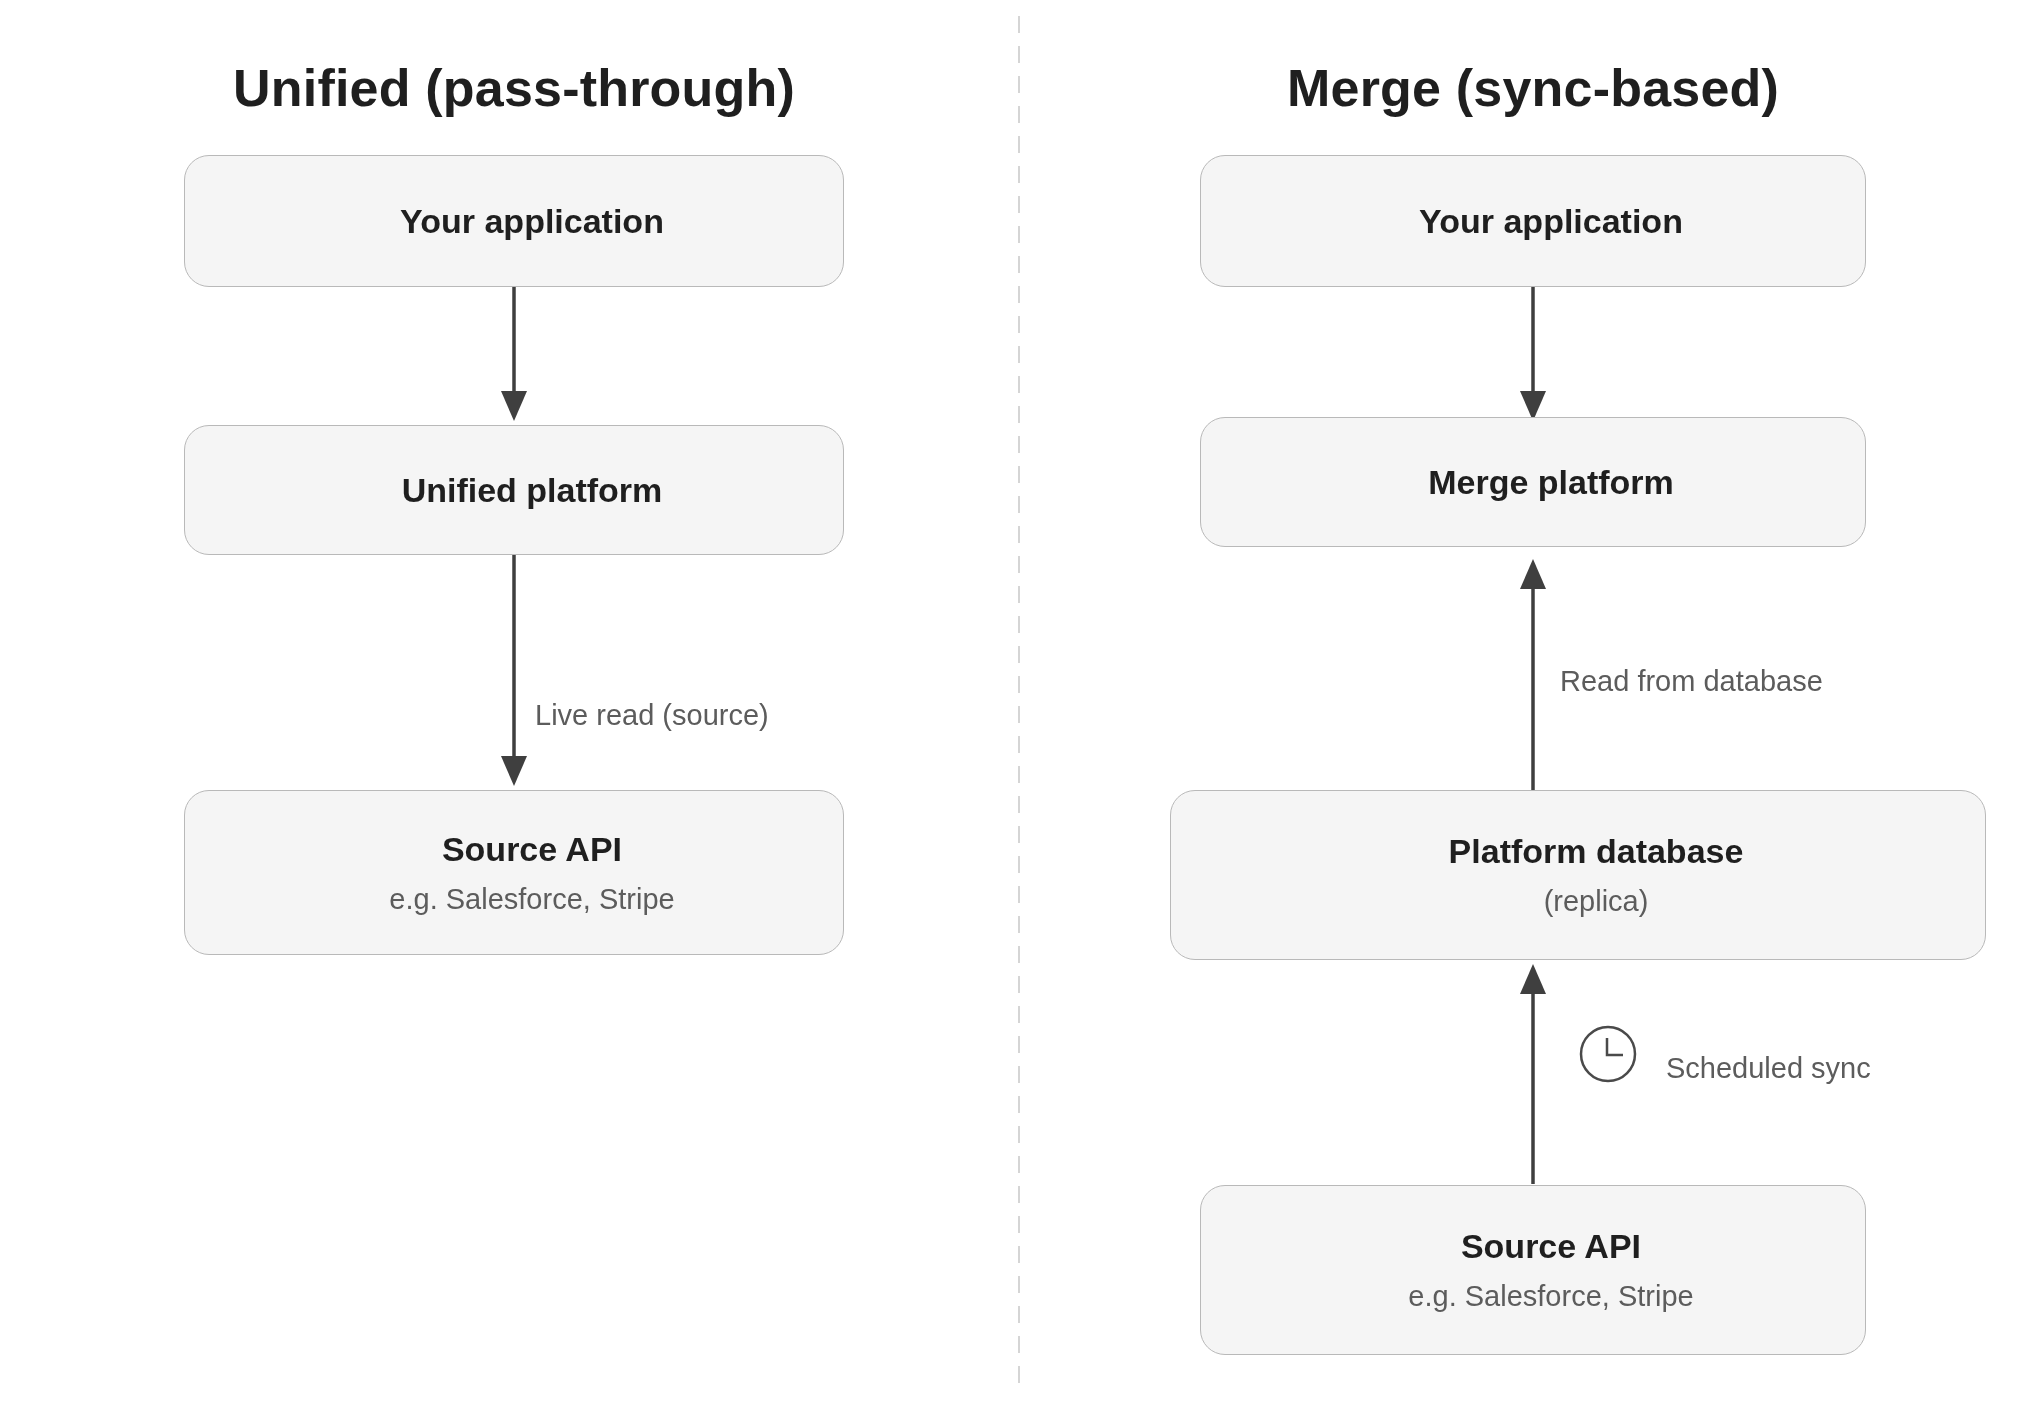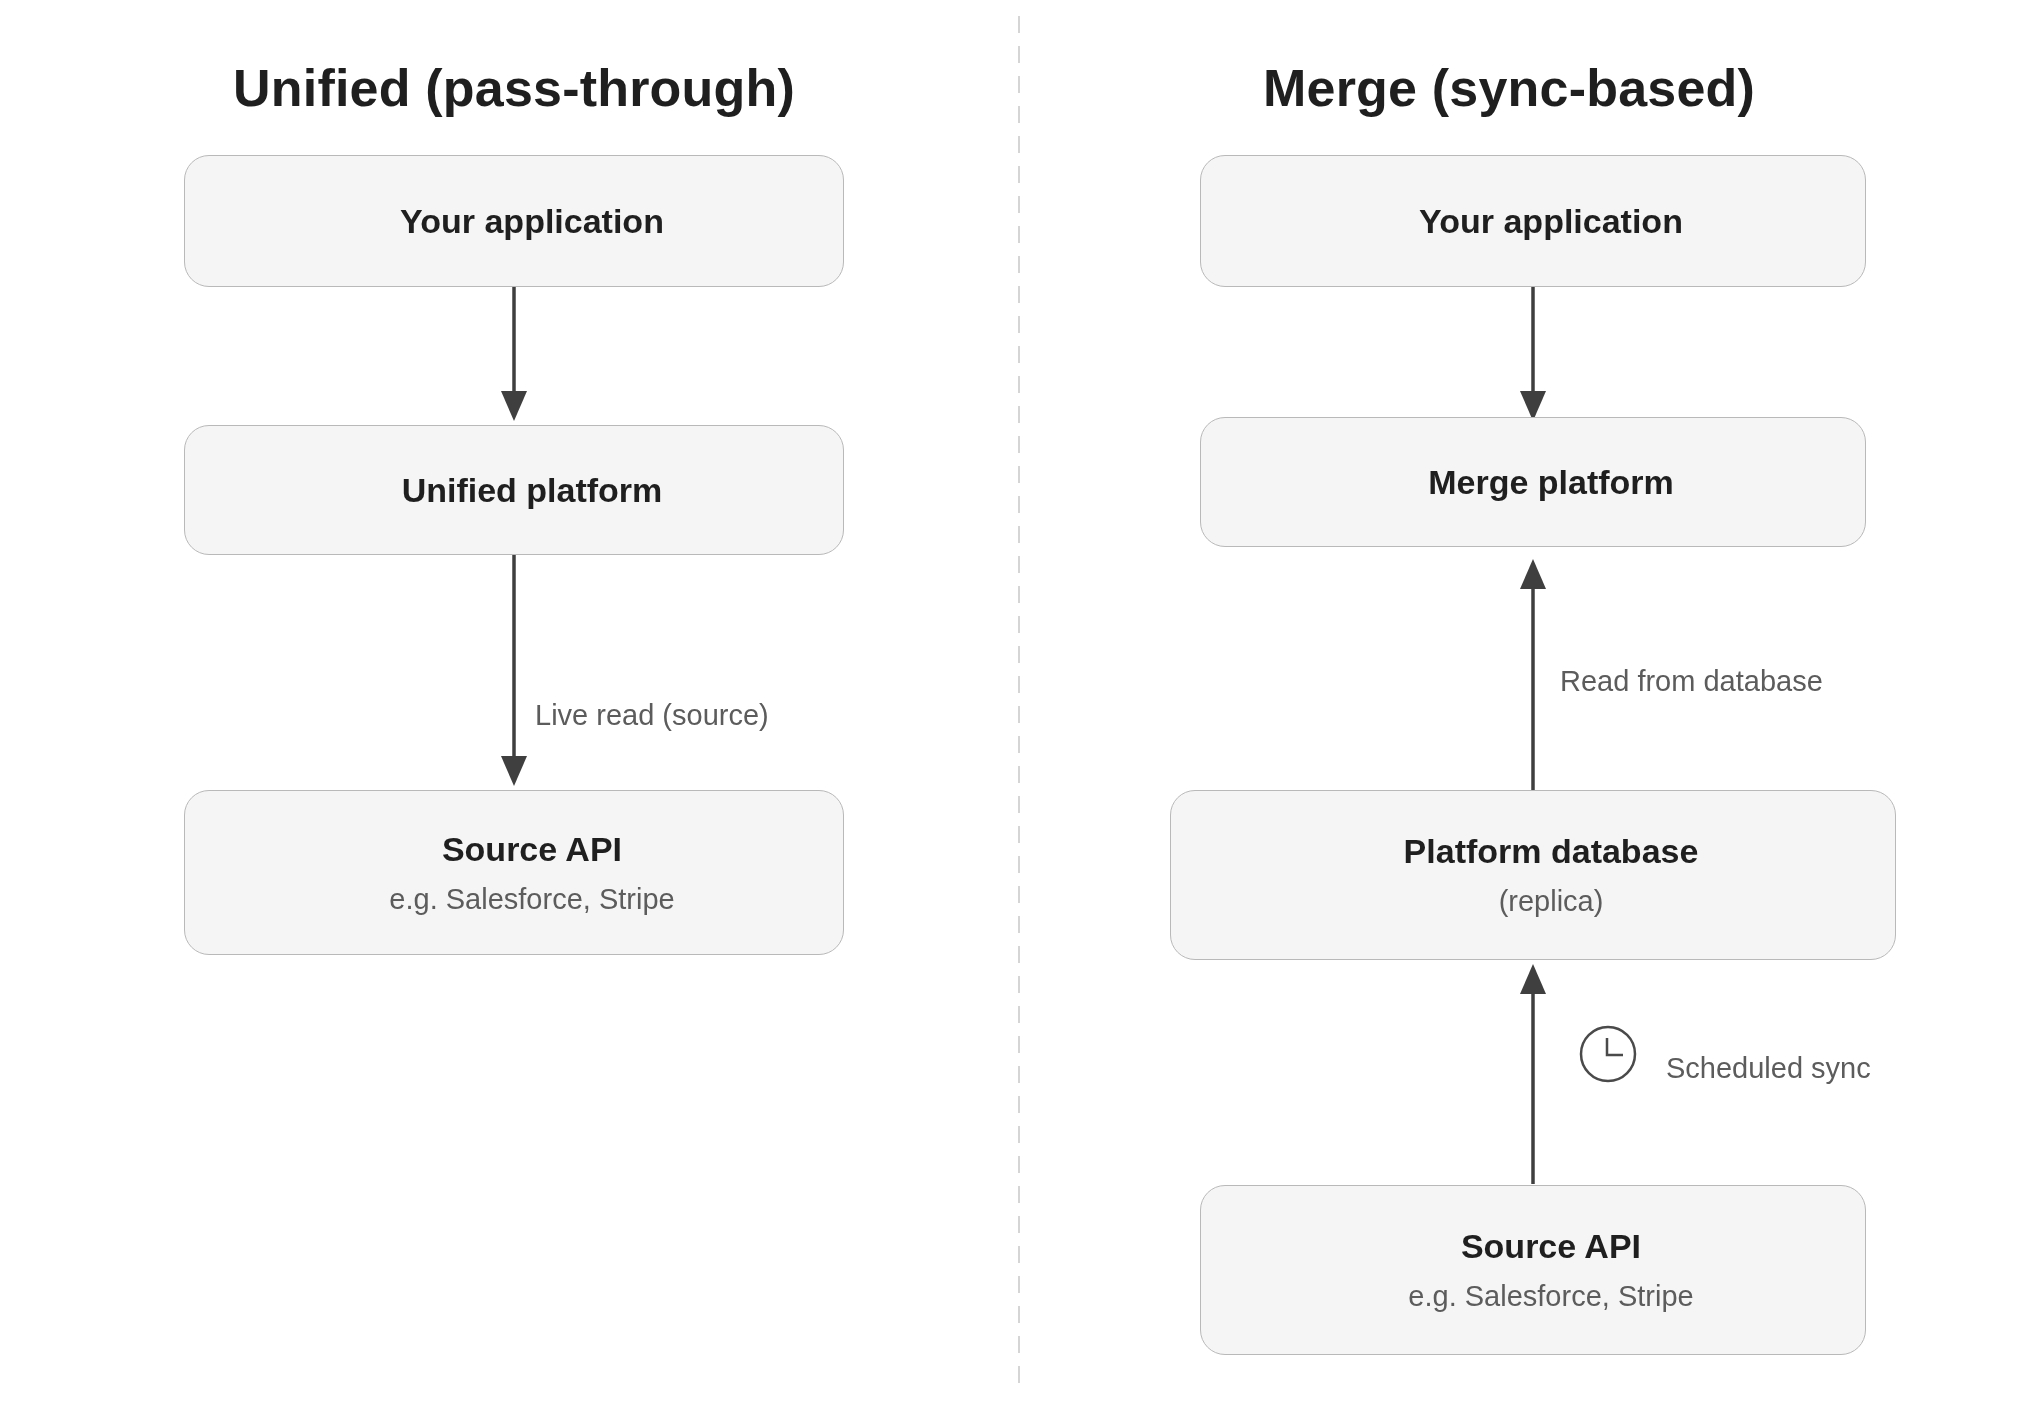--- a/index.html
+++ b/index.html
@@ -106,21 +106,21 @@
     <polygon points="3,201 29,201 16,231" fill="#3f3f3f"></polygon>
   </svg>
 
   <div class="edge-label" style="left:535px; top:661px;margin-top:34px;">Live read (source)</div>
 
   <div class="node-box" style="left:184px; top:790px; width:660px; height:165px;">
     <div class="node-label">Source API</div>
     <div class="node-sublabel">e.g. Salesforce, Stripe</div>
   </div>
 
-  <div class="col-title" style="left:1176px; width:666px;">Merge (sync-based)</div>
+  <div class="col-title" style="left:1200px; width:666px;">Merge (sync-based)</div>
 
   <div class="node-box" style="left:1200px; top:155px; width:666px; height:132px;">
     <div class="node-label">Your application</div>
   </div>
 
   <svg class="abs" style="left:1517px; top:287px;" width="32" height="136" viewBox="0 0 32 136">
     <line x1="16" y1="0" x2="16" y2="106" stroke="#3f3f3f" stroke-width="3.5"></line>
     <polygon points="3,104 29,104 16,134" fill="#3f3f3f"></polygon>
   </svg>
 
@@ -128,21 +128,21 @@
     <div class="node-label">Merge platform</div>
   </div>
 
   <svg class="abs" style="left:1517px; top:557px;" width="32" height="233" viewBox="0 0 32 233">
     <polygon points="3,32 29,32 16,2" fill="#3f3f3f"></polygon>
     <line x1="16" y1="30" x2="16" y2="233" stroke="#3f3f3f" stroke-width="3.5"></line>
   </svg>
 
   <div class="edge-label" style="left:1560px; top:661px;">Read from database</div>
 
-  <div class="node-box" style="left:1170px; top:790px; width:726px; height:170px;">
+  <div class="node-box" style="left:1170px; top:790px; width:816px; height:170px;">
     <div class="node-label">Platform database</div>
     <div class="node-sublabel">(replica)</div>
   </div>
 
   <svg class="abs" style="left:1517px; top:962px;" width="32" height="222" viewBox="0 0 32 222">
     <polygon points="3,32 29,32 16,2" fill="#3f3f3f"></polygon>
     <line x1="16" y1="30" x2="16" y2="222" stroke="#3f3f3f" stroke-width="3.5"></line>
   </svg>
 
   <svg class="abs" style="left:1578px; top:1024px;" width="60" height="60" viewBox="0 0 60 60">

